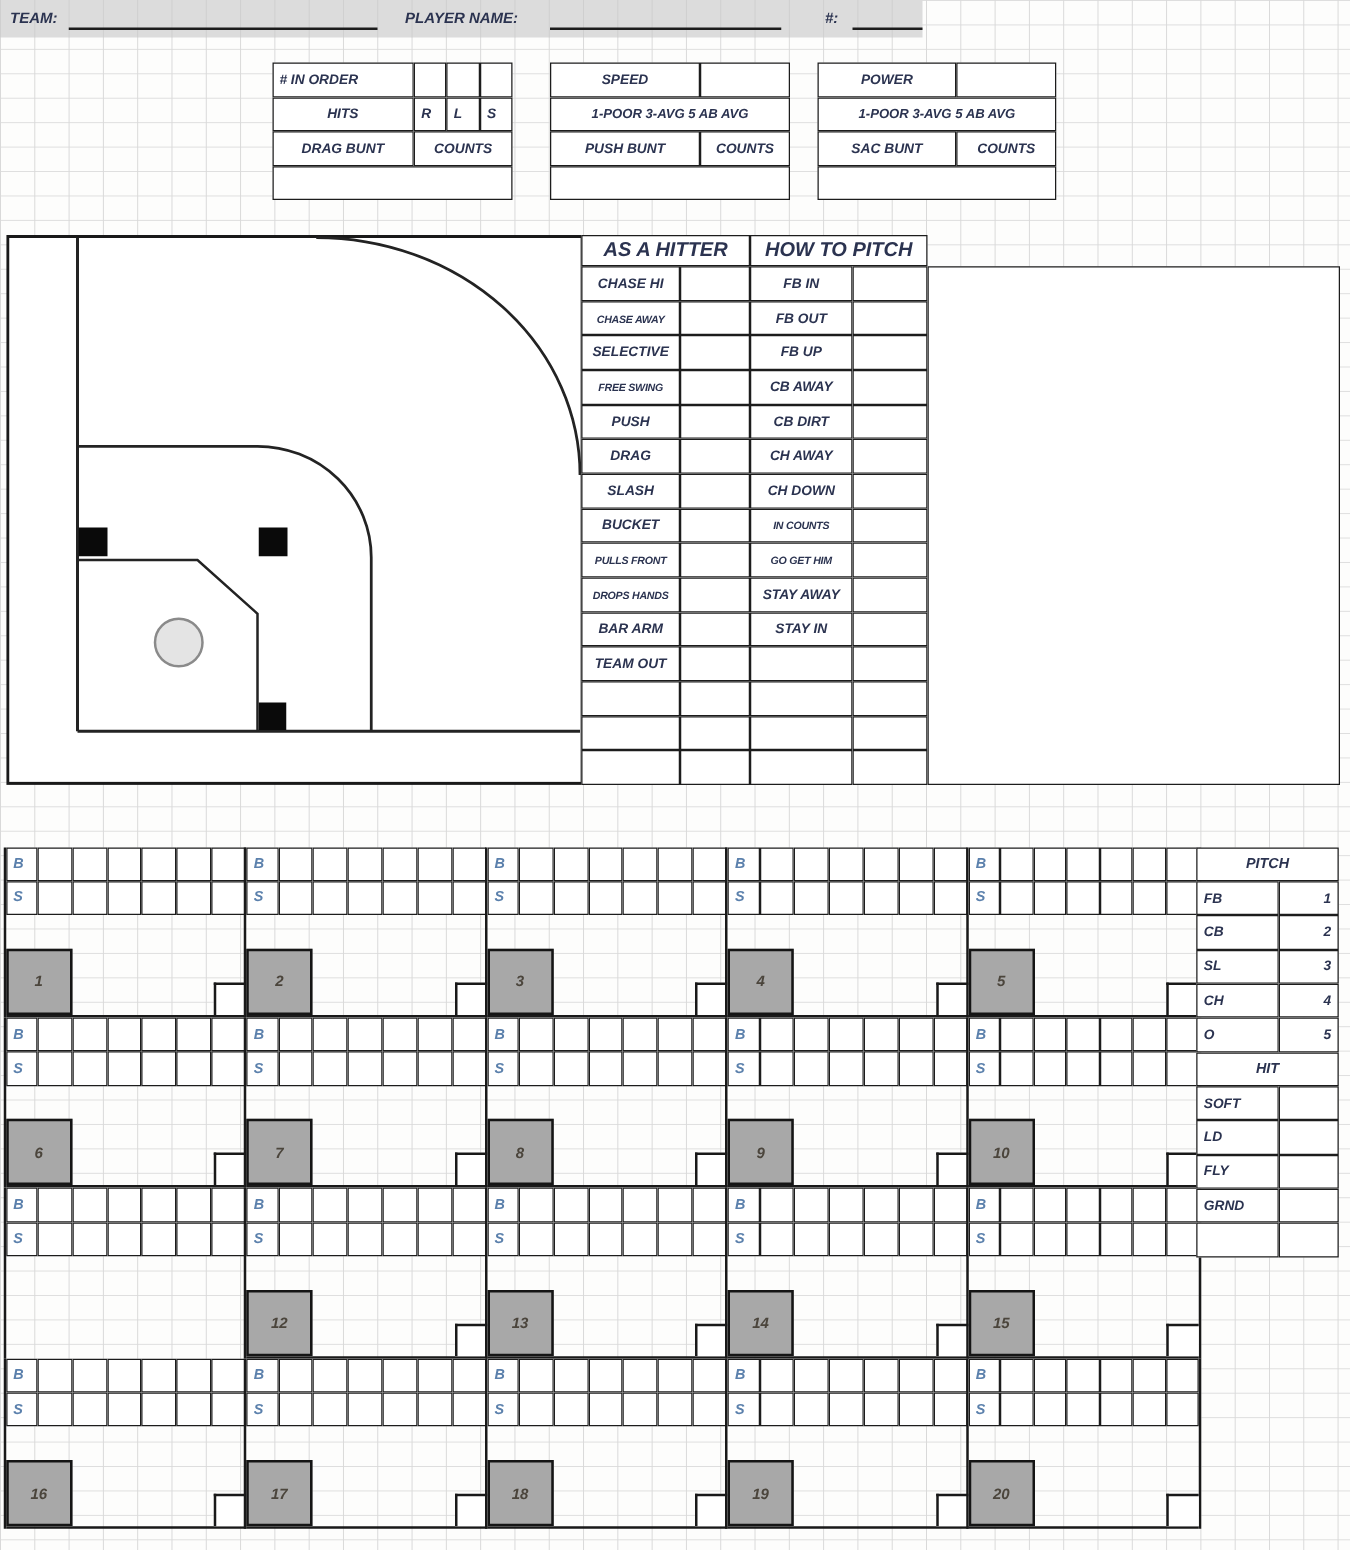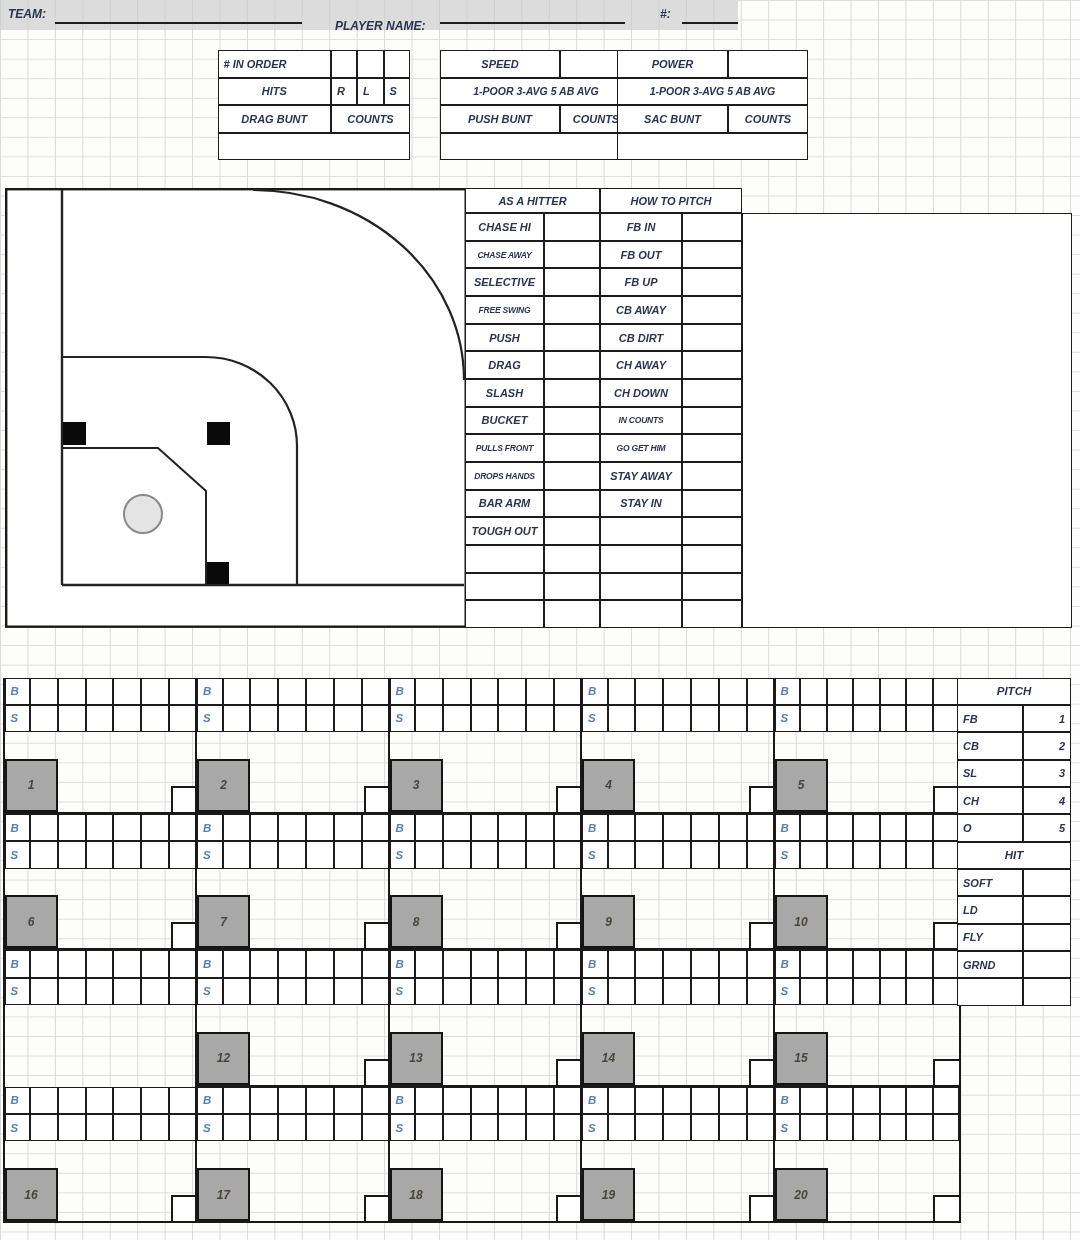--- a/index.html
+++ b/index.html
@@ -26,21 +26,21 @@
     background-image:linear-gradient(to right,#cfcfcf 1px,transparent 1px);
     background-size:27.45px 30px;font-size:12px;}
   .fill-line{position:absolute;border-bottom:2.6px solid #1d1d1d;height:22px;box-sizing:border-box;}
   
   .ibox{display:grid;}
   .ibox .cell{font-size:11px;}
   
   #scout{display:grid;grid-template-columns:79px 56px 82px 60px;
          grid-template-rows:25.2px repeat(15,27.65px);}
   #scout .cell{justify-content:center;}
-  #scout .h2{grid-column:span 2;font-size:11px;}
+  #scout .h2{grid-column:span 2;font-size:16px;}
   
   .unit{position:absolute;width:954.5px;height:136.4px;}
   .blk{position:absolute;top:0;height:136.4px;border-left:2.2px solid #191919;}
   .blk.last{border-right:2.2px solid #191919;}
   .bsrow{display:flex;height:27.3px;}
   .bsrow .cell{flex:1;}
   .bsrow .tag{flex:0 0 25.5px;font-size:11.5px;color:#5b80ac;padding-left:5px;}
   .boxregion{position:relative;height:81.8px;border-bottom:2.4px solid #191919;box-sizing:border-box;}
   .graybox{position:absolute;left:0;bottom:0;width:53px;height:53px;
            border:2.2px solid #151515;background:#a8a8a8;box-sizing:border-box;
@@ -54,21 +54,21 @@
   #legend .lhead{grid-column:1/3;justify-content:center;font-size:11.5px;}
 </style>
 </head>
 <body>
 
 <div id="sheet">
 
   <div id="topbar" class="abs">
     <span class="abs" style="left:8px;top:7px;">TEAM:</span>
     <span class="fill-line" style="left:55px;top:2px;width:247px;"></span>
-    <span class="abs" style="left:335px;top:7px;margin-top:12px;">PLAYER NAME:</span>
+    <span class="abs" style="left:324px;top:7px;">PLAYER NAME:</span>
     <span class="fill-line" style="left:440px;top:2px;width:185px;"></span>
     <span class="abs" style="left:660px;top:7px;">#:</span>
     <span class="fill-line" style="left:682px;top:2px;width:56px;"></span>
   </div>
 
   <div class="abs ibox" style="left:217.5px;top:50px;width:192.5px;height:110px;grid-template-columns:113.5px 26px 26.5px 26.5px;grid-template-rows:repeat(4,27.5px);">
     <div class="cell c-left"># IN ORDER</div>
     <div class="cell"></div>
     <div class="cell"></div>
     <div class="cell"></div>
@@ -83,21 +83,21 @@
 
   <div class="abs ibox" style="left:440px;top:50px;width:192px;height:110px;grid-template-columns:120px 72px;grid-template-rows:repeat(4,27.5px);">
     <div class="cell c-center">SPEED</div>
     <div class="cell"></div>
     <div class="cell c-center" style="grid-column:span 2;font-size:10.5px;">1-POOR 3-AVG 5 AB AVG</div>
     <div class="cell c-center">PUSH BUNT</div>
     <div class="cell c-center">COUNTS</div>
     <div class="cell" style="grid-column:span 2;"></div>
   </div>
 
-  <div class="abs ibox" style="left:617px;top:50px;width:191px;height:97px;grid-template-columns:111px 80px;grid-template-rows:repeat(4,27.5px);">
+  <div class="abs ibox" style="left:654px;top:50px;width:191px;height:97px;grid-template-columns:111px 80px;grid-template-rows:repeat(4,27.5px);">
     <div class="cell c-center">POWER</div>
     <div class="cell"></div>
     <div class="cell c-center" style="grid-column:span 2;font-size:10.5px;">1-POOR 3-AVG 5 AB AVG</div>
     <div class="cell c-center">SAC BUNT</div>
     <div class="cell c-center">COUNTS</div>
     <div class="cell" style="grid-column:span 2;"></div>
   </div>
 
   <svg class="abs" style="left:5px;top:188px;" width="462" height="440" viewBox="0 0 462 440">
     <rect x="1.2" y="1.2" width="459.5" height="437.5" fill="#ffffff" stroke="#191919" stroke-width="2.4"></rect>
@@ -153,21 +153,21 @@
       <div class="cell c-center lbl-sm">GO GET HIM</div>
       <div class="cell"></div>
       <div class="cell c-center lbl-sm">DROPS HANDS</div>
       <div class="cell"></div>
       <div class="cell c-center lbl">STAY AWAY</div>
       <div class="cell"></div>
       <div class="cell c-center lbl">BAR ARM</div>
       <div class="cell"></div>
       <div class="cell c-center lbl">STAY IN</div>
       <div class="cell"></div>
-      <div class="cell c-center lbl">TOUGH OUT</div>
+      <div class="cell c-center lbl">TEAM OUT</div>
       <div class="cell"></div>
       <div class="cell c-center lbl"></div>
       <div class="cell"></div>
       <div class="cell c-center lbl"></div>
       <div class="cell"></div>
       <div class="cell c-center lbl"></div>
       <div class="cell"></div>
       <div class="cell c-center lbl"></div>
       <div class="cell"></div>
       <div class="cell c-center lbl"></div>

